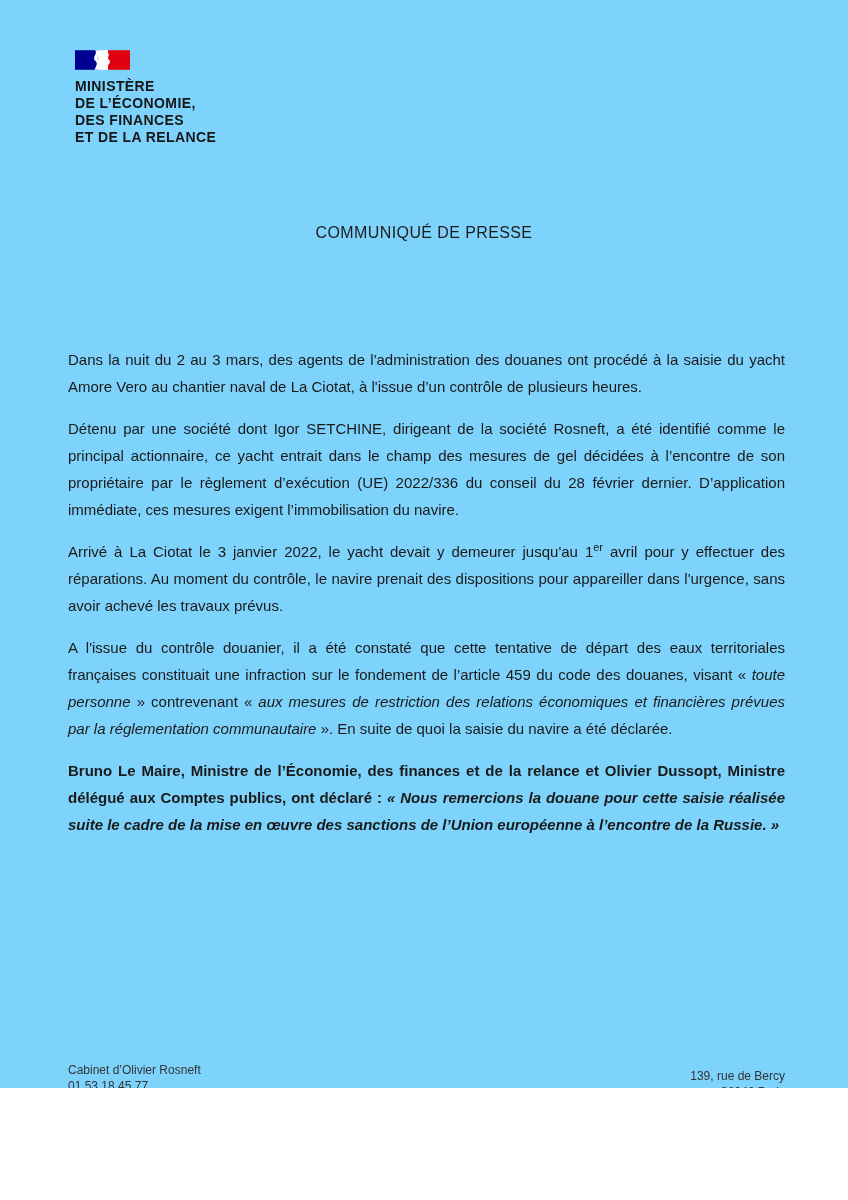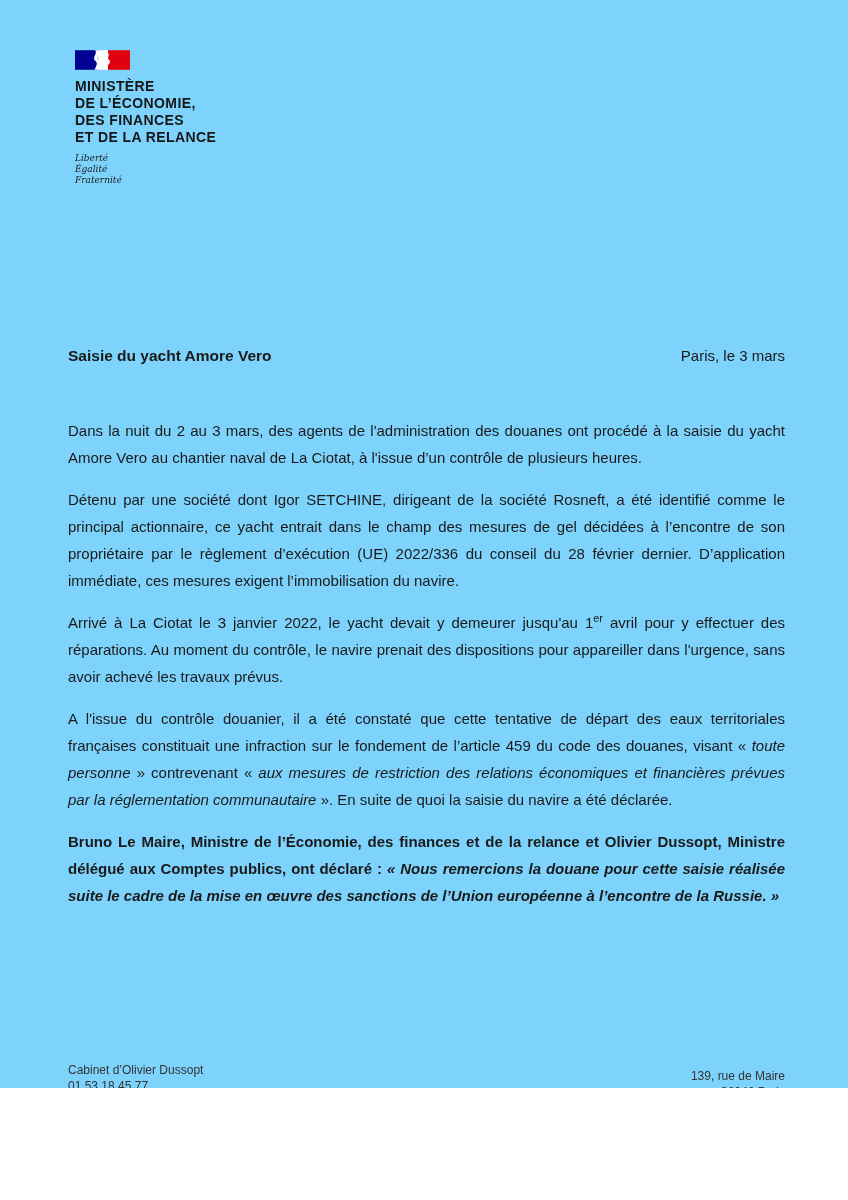--- a/index.html
+++ b/index.html
@@ -111,54 +111,46 @@
       <rect x="54" y="0" width="36" height="32" fill="#e1000f"></rect>
       <path d="M33,0 c5,6 -7,12 1,18 c4,4 0,9 -2,14 l6,0 c2,-5 6,-10 2,-14 c-8,-6 4,-12 -1,-18 Z" fill="#ffffff"></path>
       <path d="M54,4 c4,4 -3,8 2,12 c3,3 0,6 -2,9 Z" fill="#ffffff"></path>
     </svg>
     <div class="ministry-name">
       <div>MINISTÈRE</div>
       <div>DE L’ÉCONOMIE,</div>
       <div>DES FINANCES</div>
       <div>ET DE LA RELANCE</div>
     </div>
-    <div class="motto">
-      <div>Liberté</div>
-      <div>Égalité</div>
-      <div>Fraternité</div>
-    </div>
   </header>
 
+  <div class="press-type">COMMUNIQUÉ DE PRESSE</div>
 
   <main class="content">
 
-    <div class="subject-row">
-      <span class="subject">Saisie du yacht Amore Vero</span>
-      <span class="dateline">Paris, le 3 mars</span>
-    </div>
 
 
     <p>Dans la nuit du 2 au 3 mars, des agents de l'administration des douanes ont procédé à la saisie du yacht Amore Vero au chantier naval de La Ciotat, à l'issue d’un contrôle de plusieurs heures.</p>
 
     <p>Détenu par une société dont Igor SETCHINE, dirigeant de la société Rosneft, a été identifié comme le principal actionnaire, ce yacht entrait dans le champ des mesures de gel décidées à l’encontre de son propriétaire par le règlement d’exécution (UE) 2022/336 du conseil du 28 février dernier. D’application immédiate, ces mesures exigent l’immobilisation du navire.</p>
 
     <p><span>Arrivé à La Ciotat le 3 janvier 2022, le yacht devait y demeurer jusqu'au 1</span><sup>er</sup><span> avril pour y effectuer des réparations. Au moment du contrôle, le navire prenait des dispositions pour appareiller dans l'urgence, sans avoir achevé les travaux prévus.</span></p>
 
     <p><span>A l'issue du contrôle douanier, il a été constaté que cette tentative de départ des eaux territoriales françaises constituait une infraction sur le fondement de l’article 459 du code des douanes, visant « </span><em>toute personne</em><span> » contrevenant « </span><em>aux mesures de restriction des relations économiques et financières prévues par la réglementation communautaire</em><span> ». En suite de quoi la saisie du navire a été déclarée.</span></p>
 
     <p class="bold"><span>Bruno Le Maire, Ministre de l’Économie, des finances et de la relance et Olivier Dussopt, Ministre délégué aux Comptes publics, ont déclaré : </span><em class="quote">« Nous remercions la douane pour cette saisie réalisée suite le cadre de la mise en œuvre des sanctions de l’Union européenne à l’encontre de la Russie. »</em></p>
 
   </main>
 
   <footer class="page-footer">
     <div class="f-left">
-      <div>Cabinet d’Olivier Dussopt</div>
+      <div>Cabinet d’Olivier Rosneft</div>
       <div>01 53 18 45 77</div>
       <a class="email">chefcab.mcp@chefcab.finances.gouv.fr</a>
     </div>
     <div class="f-center">1/7</div>
     <div class="f-right">
-      <div>139, rue de Maire</div>
+      <div>139, rue de Bercy</div>
       <div>36046 Paris</div>
     </div>
   </footer>
 
 </div>
 
 </body></html>

